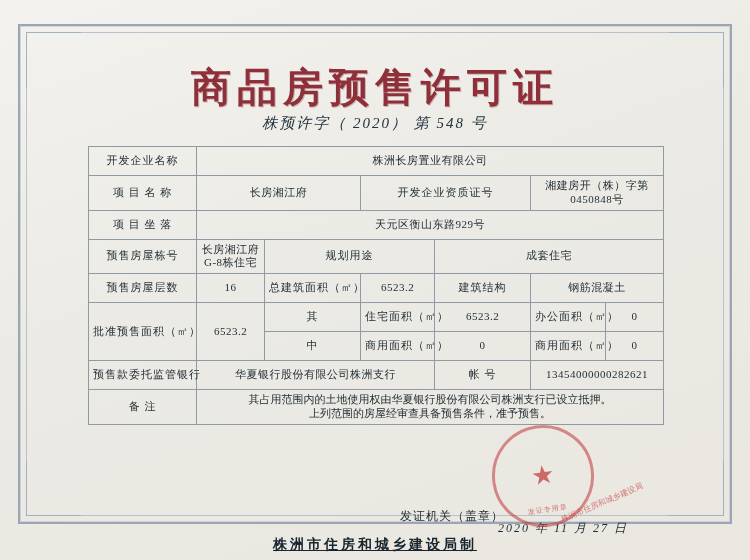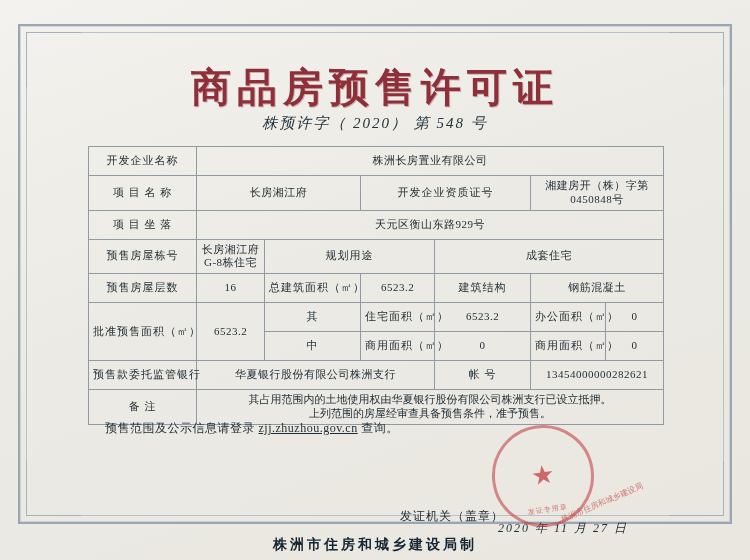--- a/index.html
+++ b/index.html
@@ -121,20 +121,21 @@
   }
   .footer {
     position: absolute;
     left: 0; right: 0;
     top: 536px;
     text-align: center;
     font-size: 14px;
     font-weight: bold;
     letter-spacing: 3px;
     color: #17252e;
+    text-decoration: underline;
   }
   
   .seal {
     position: absolute;
     left: 492px;
     top: 425px;
     width: 96px;
     height: 96px;
     border-radius: 50%;
     border: 3px solid rgba(192,46,50,.62);
@@ -262,23 +263,20 @@
       <tr>
         <td class="label">备 注</td>
         <td class="remark-text" colspan="6">
           <div>其占用范围内的土地使用权由华夏银行股份有限公司株洲支行已设立抵押。</div>
           <div>上列范围的房屋经审查具备预售条件，准予预售。</div>
         </td>
       </tr>
     </tbody>
   </table>
 
-  <div class="note">
-    <span>预售范围及公示信息请登录 </span><span class="link">zjj.zhuzhou.gov.cn</span><span> 查询。</span>
-  </div>
 
   <div class="issuer">发证机关（盖章）</div>
   <div class="datesign">2020 年  11 月  27 日</div>
 
   <div class="seal">
     <div class="seal-text">
       <span style="transform:rotate(-105deg) translate(-42px,0) rotate(90deg)">株洲市住房和城乡建设局</span>
     </div>
     <div class="seal-star">★</div>
     <div class="seal-bottom">发证专用章</div>

